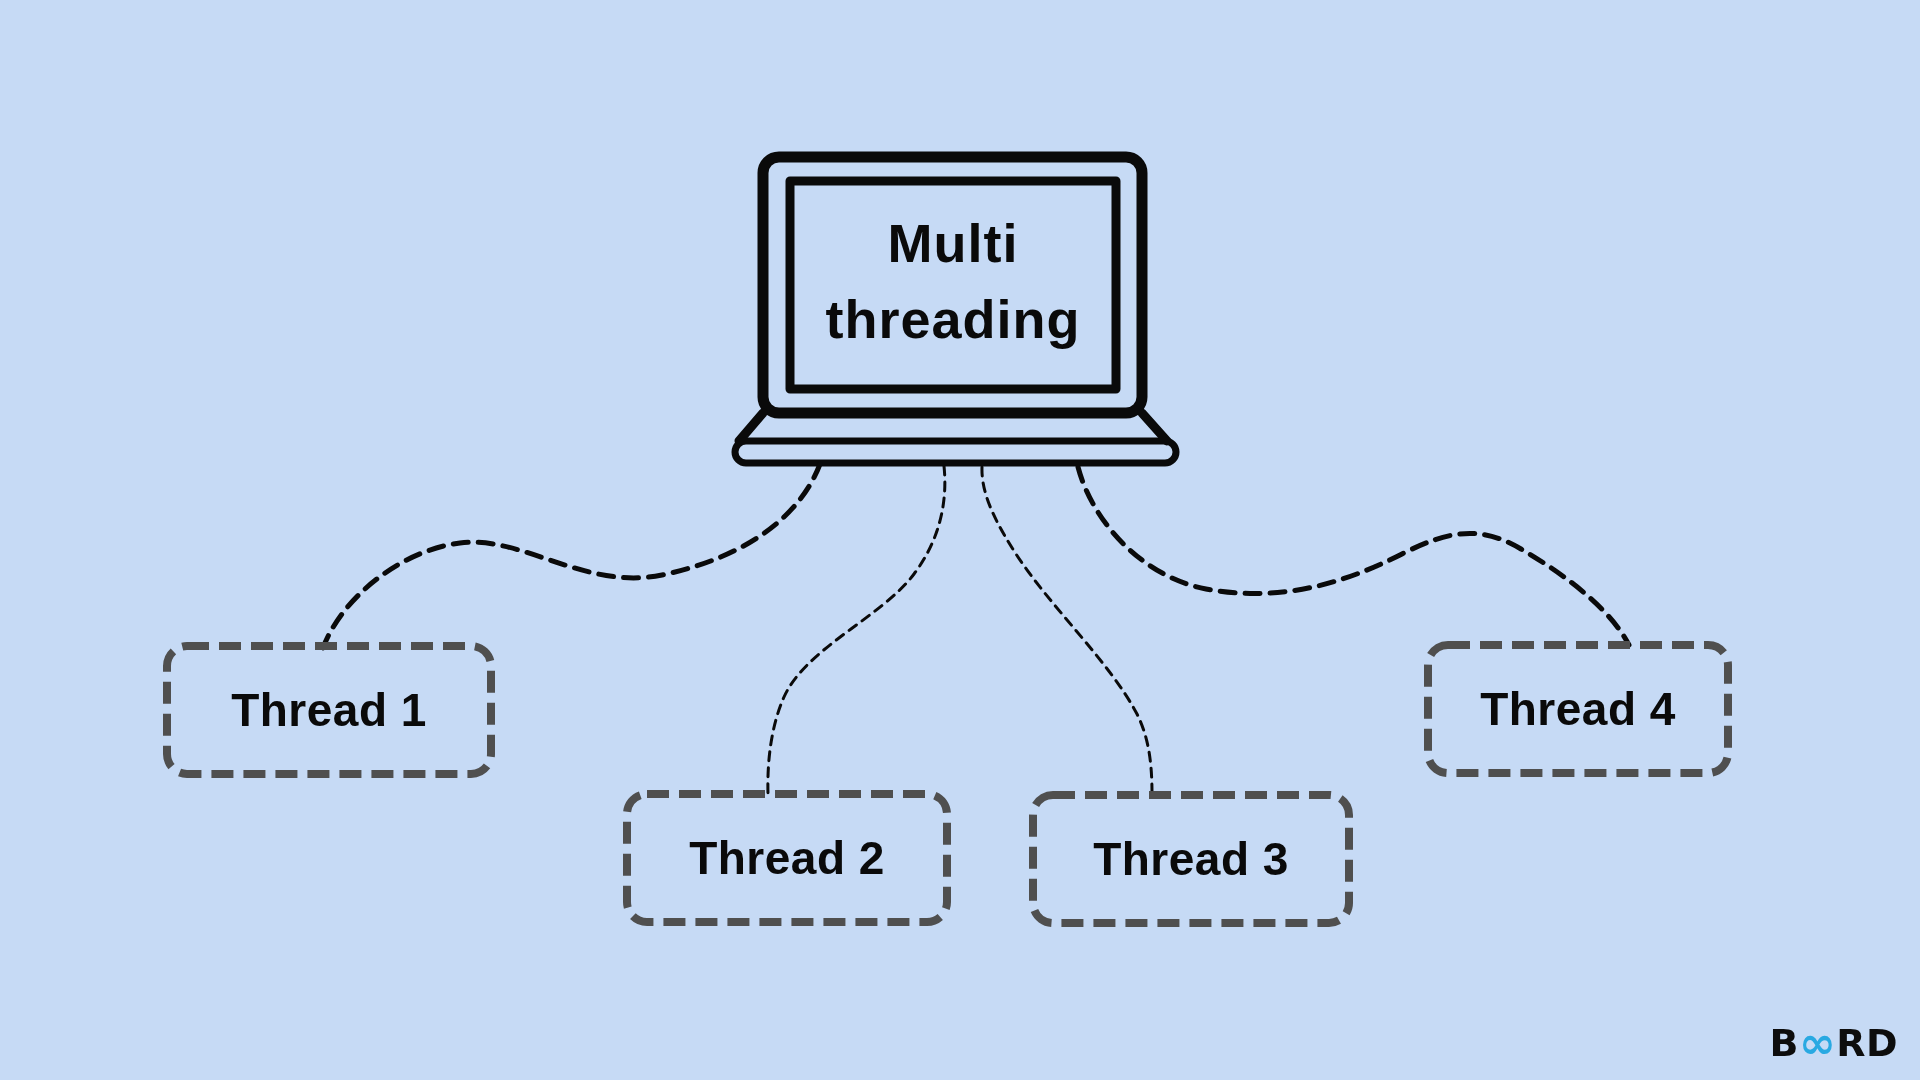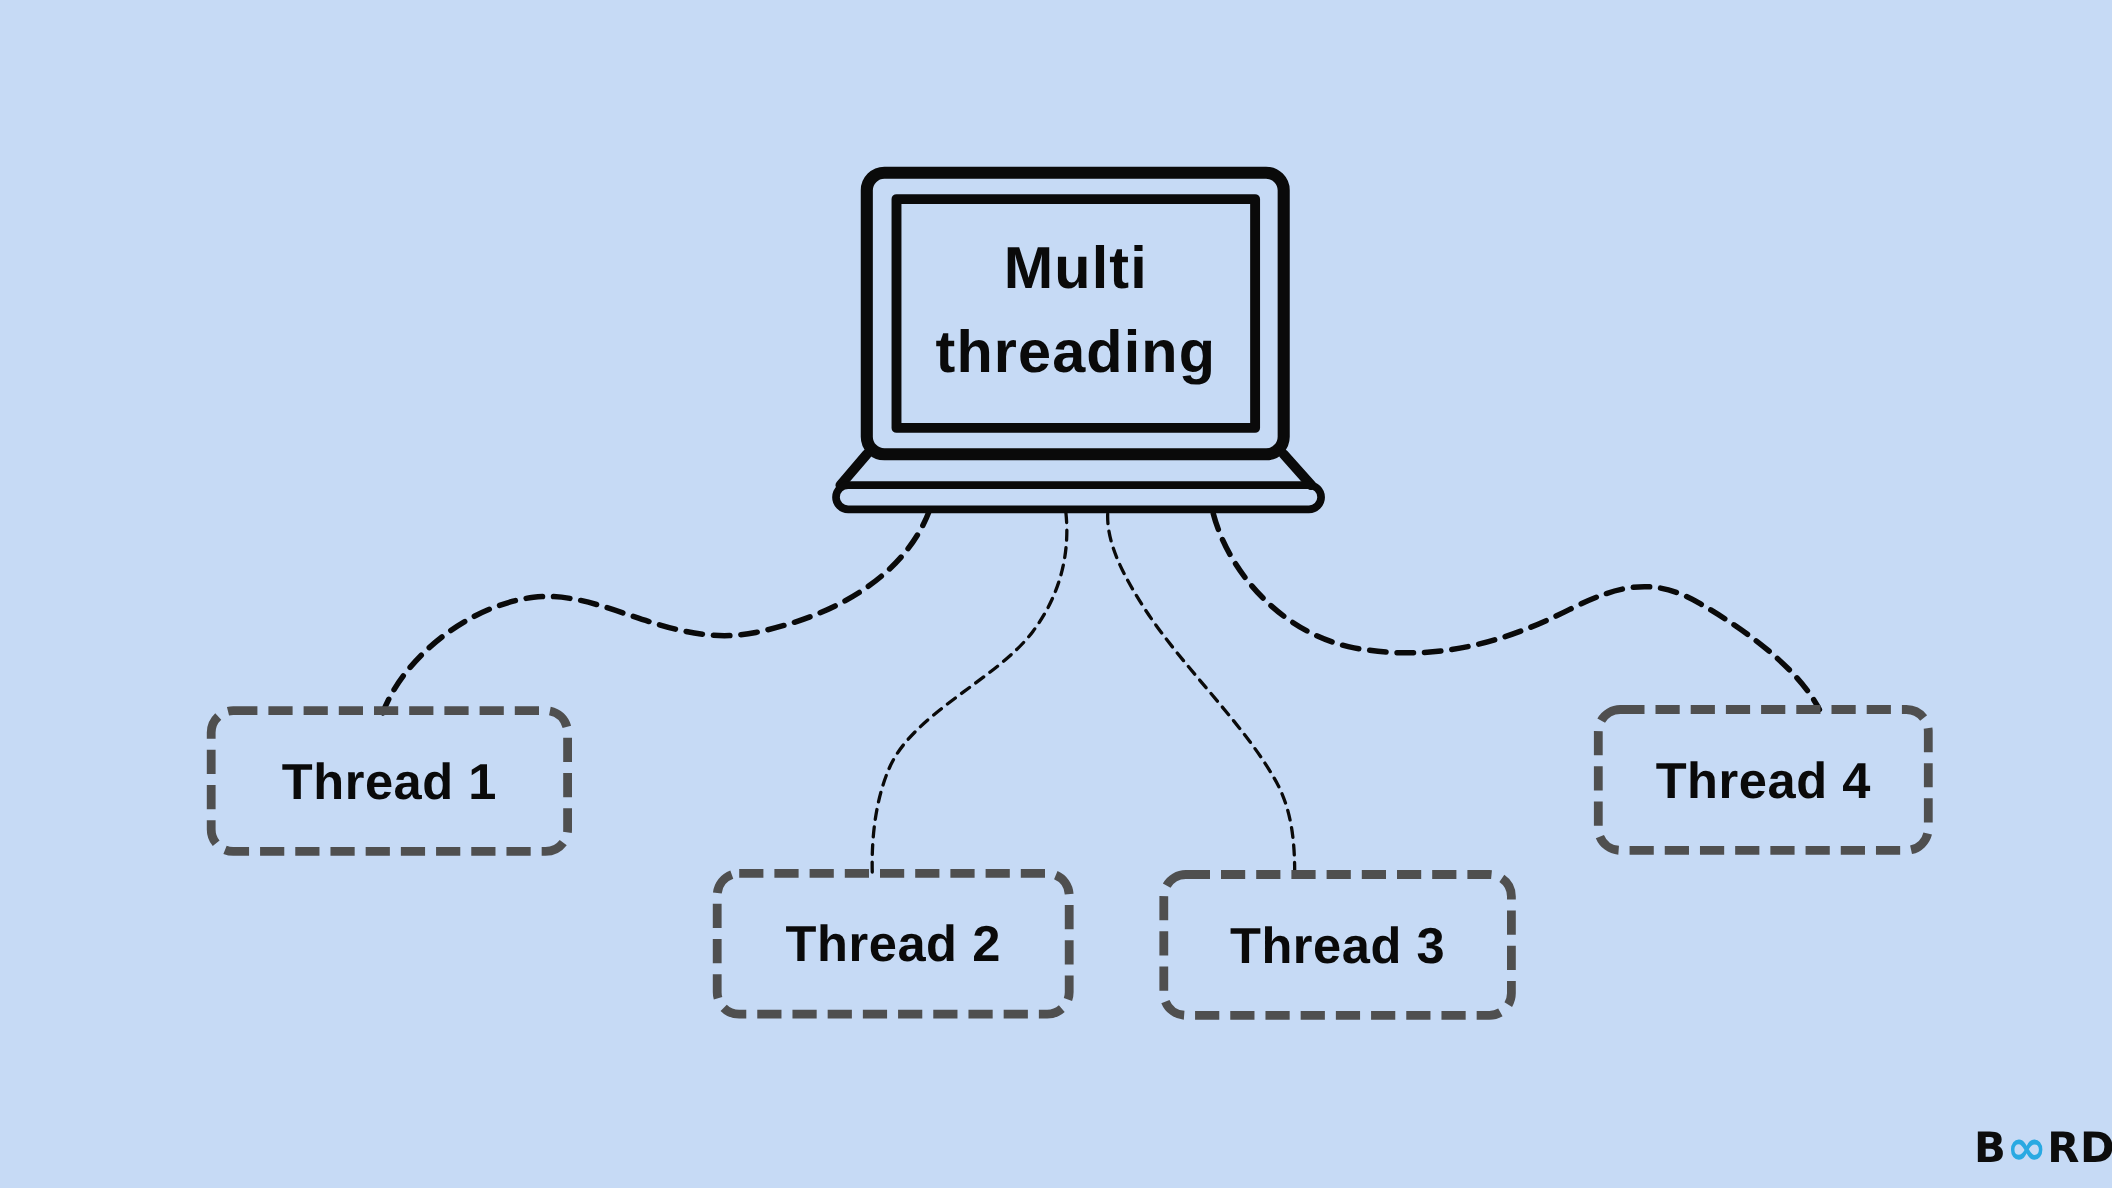--- a/index.html
+++ b/index.html
@@ -8,21 +8,20 @@
     width: 1920px;
     height: 1080px;
     overflow: hidden;
     background: #c6daf5;
     font-family: "Liberation Sans", sans-serif;
   }
   .stage {
     position: relative;
     width: 1544px;
     height: 1080px;
-    margin-left: 25px;
   }
   svg.diagram {
     position: absolute;
     left: 0;
     top: 0;
     display: block;
   }
   text {
     font-family: "Liberation Sans", sans-serif;
   }

